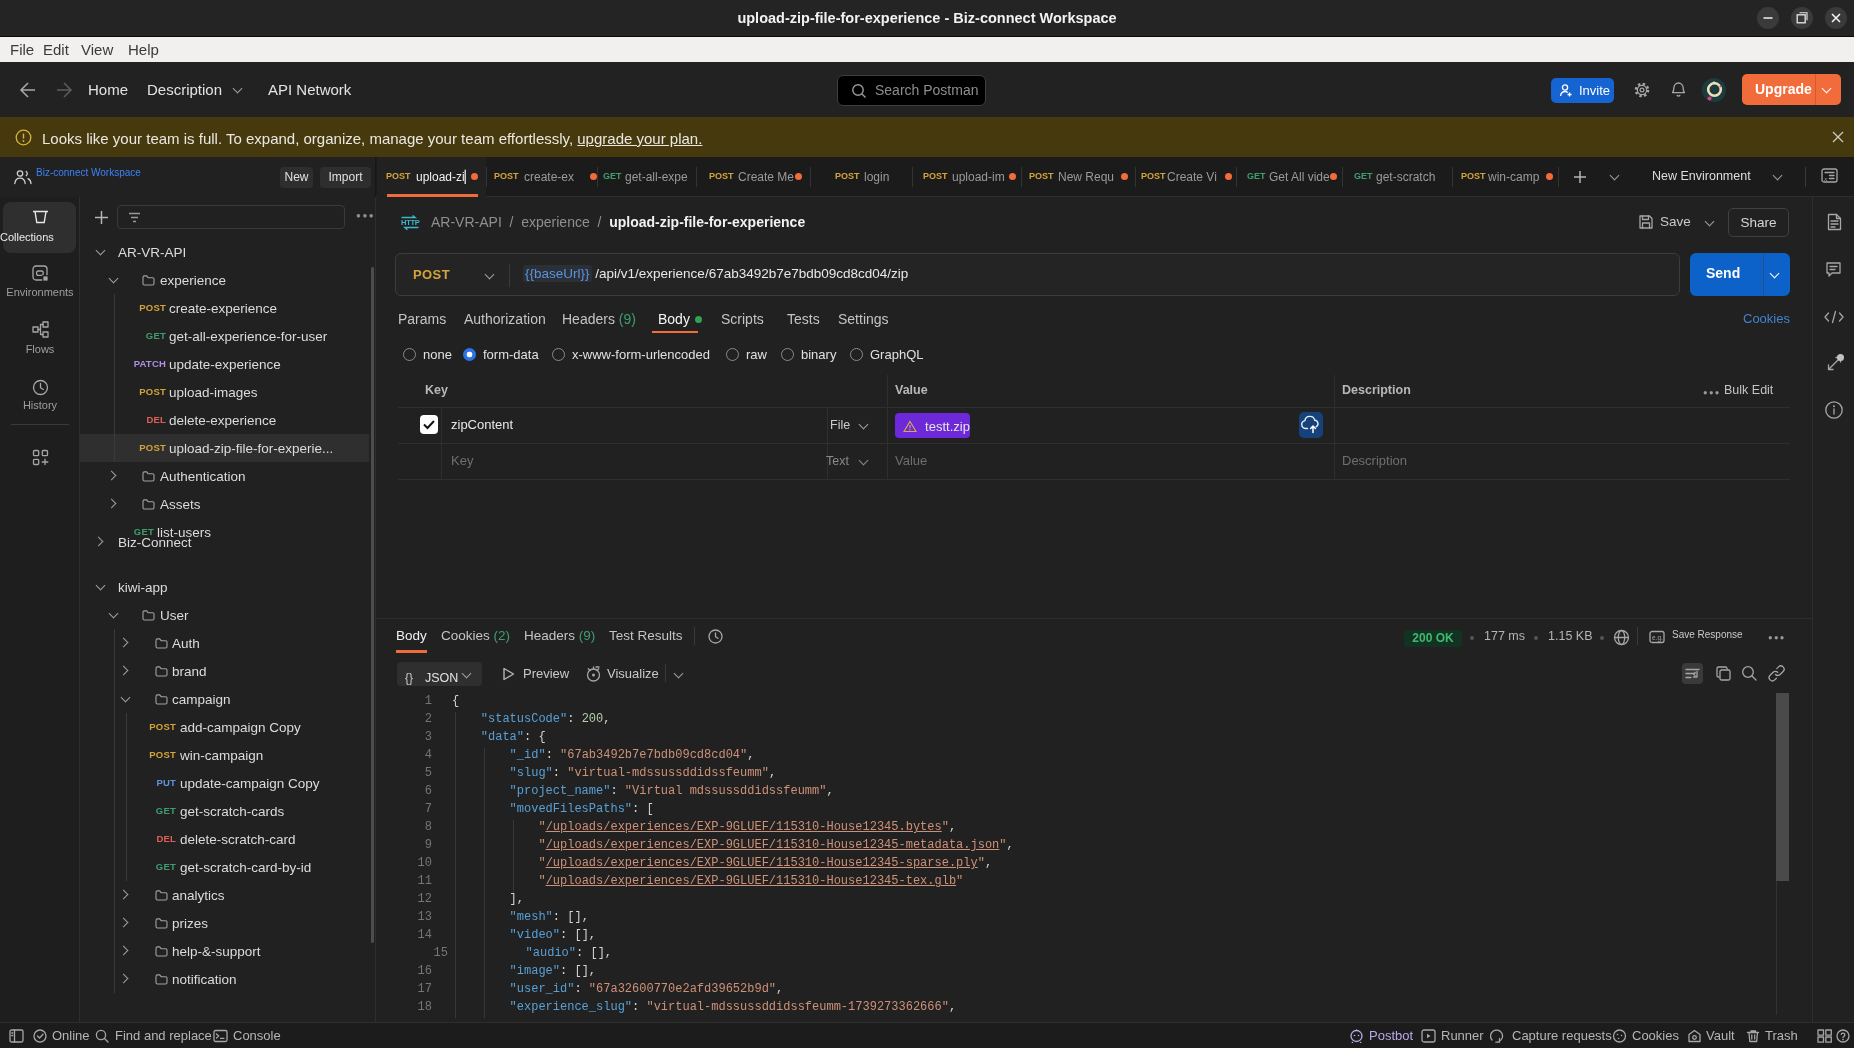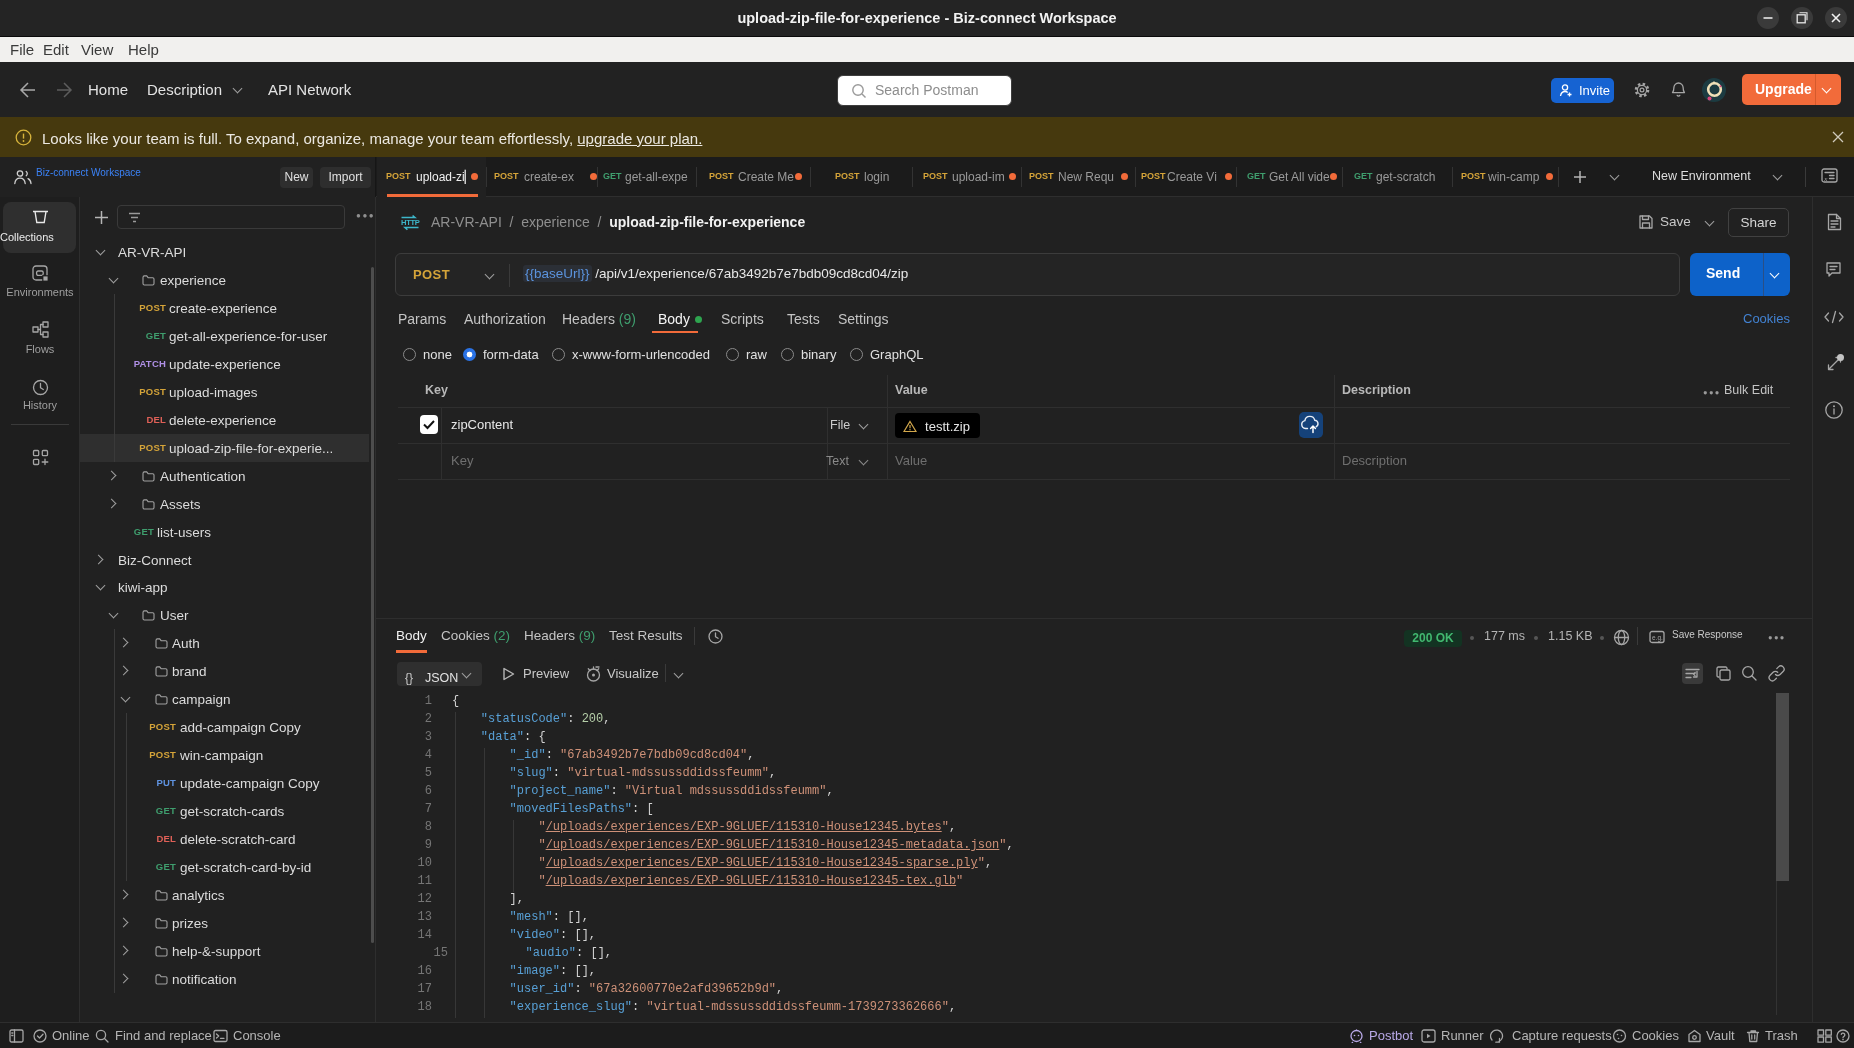--- a/index.html
+++ b/index.html
@@ -44,21 +44,21 @@
  <svg class="a" style="left:19px;top:20px" width="18" height="16">
       <path d="M9 1L2 8l7 7M2.5 8H16" stroke="#a9a9a9" stroke-width="1.5" fill="none"></path>
     </svg>
  <svg class="a" style="left:55px;top:20px" width="18" height="16">
       <path d="M9 1l7 7-7 7M15.5 8H2" stroke="#5d5d5d" stroke-width="1.5" fill="none"></path>
     </svg>
  <span class="a" style="left:88px;top:19px;font-size:15px;color:#e3e3e3">Home</span>
  <span class="a" style="left:147px;top:19px;font-size:15px;color:#e3e3e3">Description</span>
  <span class="chd" style="left:234px;top:23px"></span>
  <span class="a" style="left:268px;top:19px;font-size:15px;color:#e3e3e3">API Network</span>
- <div class="a" style="left:837px;top:13px;width:175px;height:31px;background:#ffffff;border:1px solid #3e3e3e;border-radius:6px">
+ <div class="a" style="left:837px;top:13px;width:149px;height:31px;background:#000000;border:1px solid #3e3e3e;border-radius:6px">
   <svg class="a" style="left:13px;top:7px" width="16" height="16">
         <circle cx="7" cy="7" r="5.2" stroke="#9a9a9a" stroke-width="1.4" fill="none"></circle>
         <path d="M11 11l3.5 3.5" stroke="#9a9a9a" stroke-width="1.4"></path>
       </svg>
   <span class="a" style="left:37px;top:6px;font-size:14px;color:#8d8d8d">Search Postman</span>
  </div>
  <div class="a" style="left:1551px;top:16px;width:63px;height:25px;background:#1663d2;border-radius:5px;color:#fff">
   <svg class="a" style="left:8px;top:5px" width="16" height="15">
         <circle cx="6" cy="4.5" r="2.6" stroke="#fff" stroke-width="1.3" fill="none"></circle>
         <path d="M1.5 13c.5-3 2.3-4.5 4.5-4.5 1 0 2 .3 2.7 1M10.5 9.5v4M8.5 11.5h4" stroke="#fff" stroke-width="1.3" fill="none"></path>
@@ -202,21 +202,21 @@
       <span class="chr" style="left:28px;top:10px"></span>
       <svg class="fold" style="left:62px" width="13" height="13">
         <path d="M1 3.4c0-.8.6-1.5 1.4-1.5h2.3l1.4 1.8h4.5c.8 0 1.4.6 1.4 1.4v4.5c0 .8-.6 1.4-1.4 1.4H2.4c-.8 0-1.4-.6-1.4-1.4z" fill="none" stroke="#a2a2a2" stroke-width="1.1"></path>
       </svg>
       <span class="t" style="left:80px">Assets</span>
     </div>
  <div class="trow" style="top:321px;">
       <span class="m mGET" style="right:222px">GET</span>
       <span class="t" style="left:77px">list-users</span>
     </div>
- <div class="trow" style="top:349px;">
+ <div class="trow" style="top:331px;">
       <span class="chr" style="left:15px;top:10px"></span>
       <span class="t" style="left:38px">Biz-Connect</span>
     </div>
  <div class="trow" style="top:376px;">
       <span class="chd" style="left:17px;top:9px"></span>
       <span class="t" style="left:38px">kiwi-app</span>
     </div>
  <div class="trow" style="top:404px;text-decoration:underline;">
       <span class="chd" style="left:30px;top:9px"></span>
       <svg class="fold" style="left:62px" width="13" height="13">
@@ -497,21 +497,21 @@
   <span class="a" style="left:497px;top:8px;font-size:12.5px;font-weight:bold;color:#b8b8b8">Value</span>
   <span class="a" style="left:944px;top:8px;font-size:12.5px;font-weight:bold;color:#b8b8b8">Description</span>
   <span class="a" style="left:1305px;top:13px;color:#9a9a9a;font-size:7.5px;letter-spacing:1.4px">●●●</span>
   <span class="a" style="left:1326px;top:8px;font-size:12.5px;color:#c4c4c4">Bulk Edit</span>
   <div class="a" style="left:22px;top:40px;width:18px;height:19px;background:#fff;border-radius:4px"><svg width="18" height="19">
           <path d="M4 9.5l3.5 3.5 6.5-7" stroke="#111" stroke-width="2" fill="none"></path>
         </svg></div>
   <span class="a" style="left:53px;top:42px;font-size:13px;color:#e8e8e8">zipContent</span>
   <span class="a" style="left:432px;top:43px;font-size:12.5px;color:#cccccc">File</span>
   <span class="chd" style="left:462px;top:46px"></span>
-  <div class="a" style="left:497px;top:38px;height:25px;background:#000000;border-radius:4px;padding:0 10px 0 8px;line-height:25px">
+  <div class="a" style="left:497px;top:38px;height:25px;background:#6d28d9;border-radius:4px;padding:0 0 0 8px;line-height:25px">
    <svg style="vertical-align:-2px" width="14" height="13">
           <path d="M7 1.5L13 11.5H1z" fill="none" stroke="#d3a84c" stroke-width="1.2"></path>
           <path d="M7 5v3.2" stroke="#d3a84c" stroke-width="1.2"></path>
           <circle cx="7" cy="9.8" r=".7" fill="#d3a84c"></circle>
         </svg>
    <span style="font-size:13px;color:#e5e5e5">&nbsp;testt.zip</span>
   </div>
   <div class="a" style="left:901px;top:37px;width:24px;height:26px;background:#15427a;border-radius:5px"><svg width="24" height="26">
           <path d="M8.5 16.5h-2a4 4 0 0 1-.6-7.9 5 5 0 0 1 9.8-.4 3.5 3.5 0 0 1 1.4 6.6" fill="none" stroke="#e8eef7" stroke-width="1.4" stroke-linecap="round"></path>
           <path d="M14 20.5v-6M11.6 16.5l2.4-2.5 2.4 2.5" fill="none" stroke="#fff" stroke-width="1.5" stroke-linecap="round" stroke-linejoin="round"></path>

